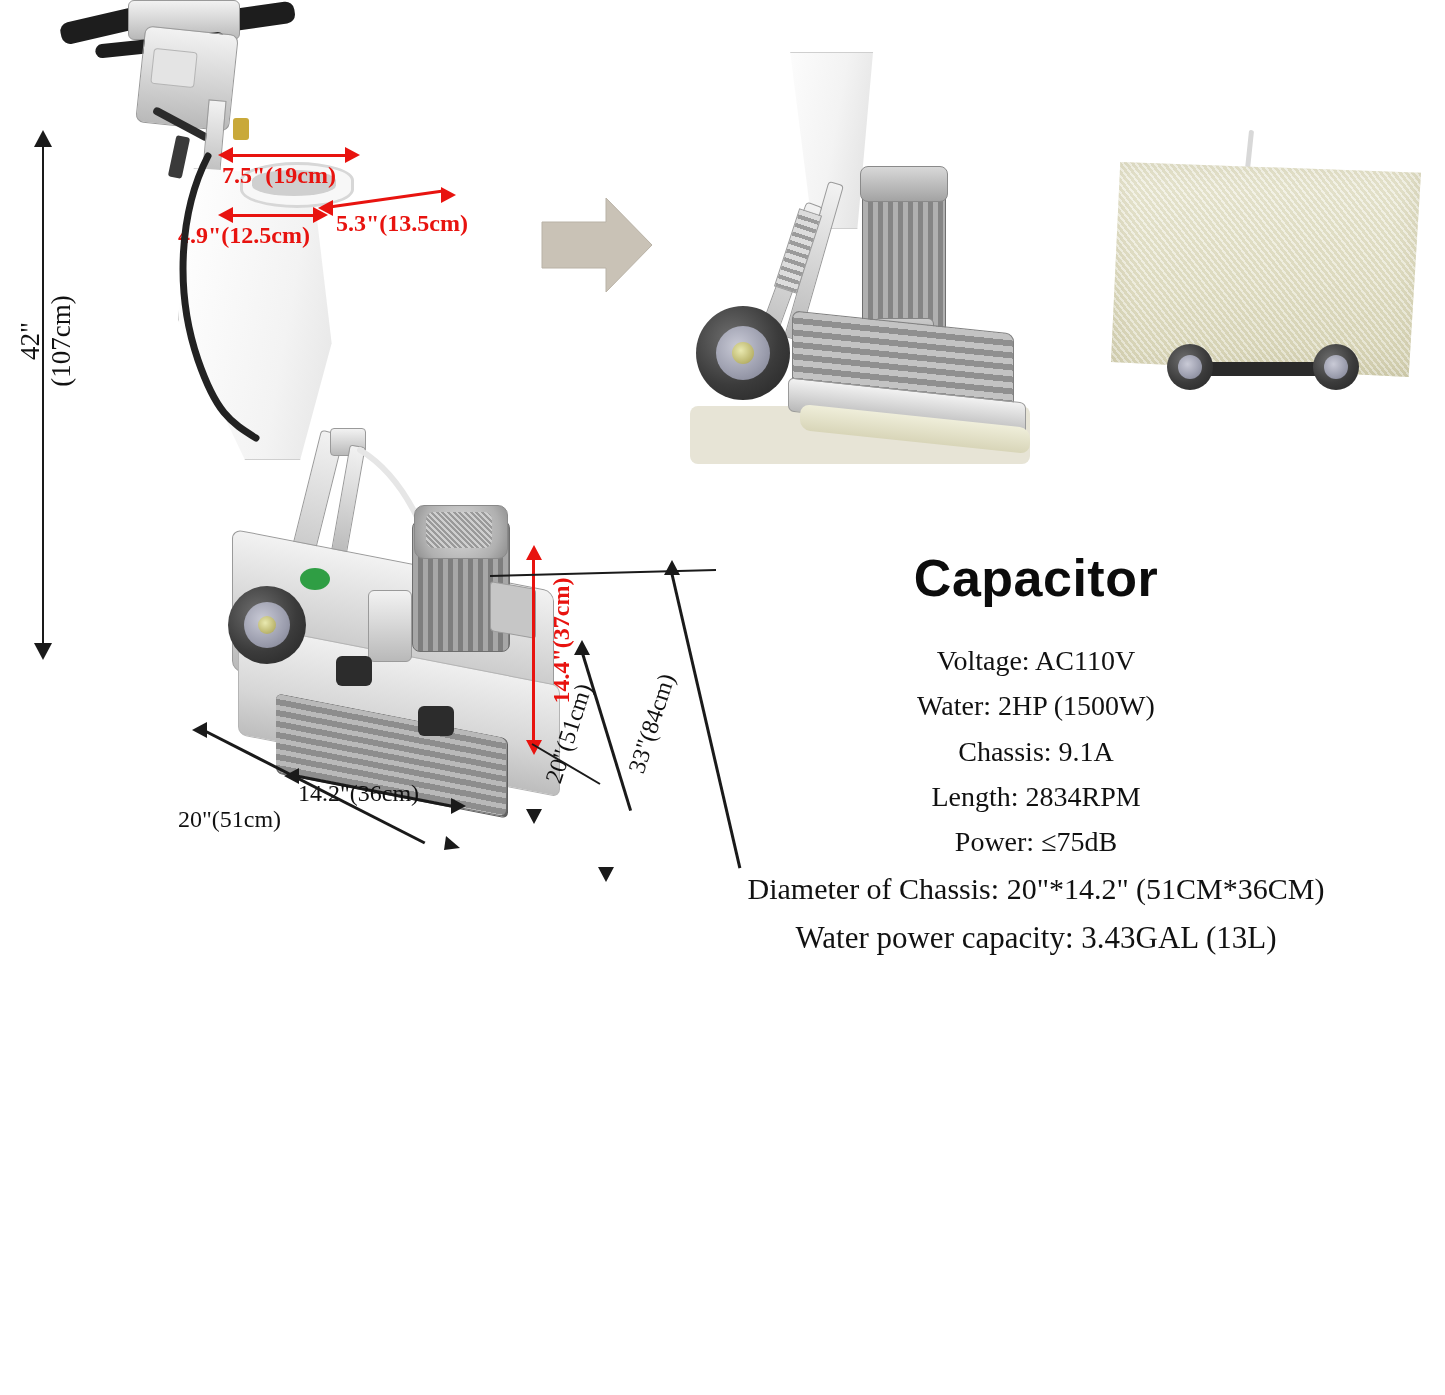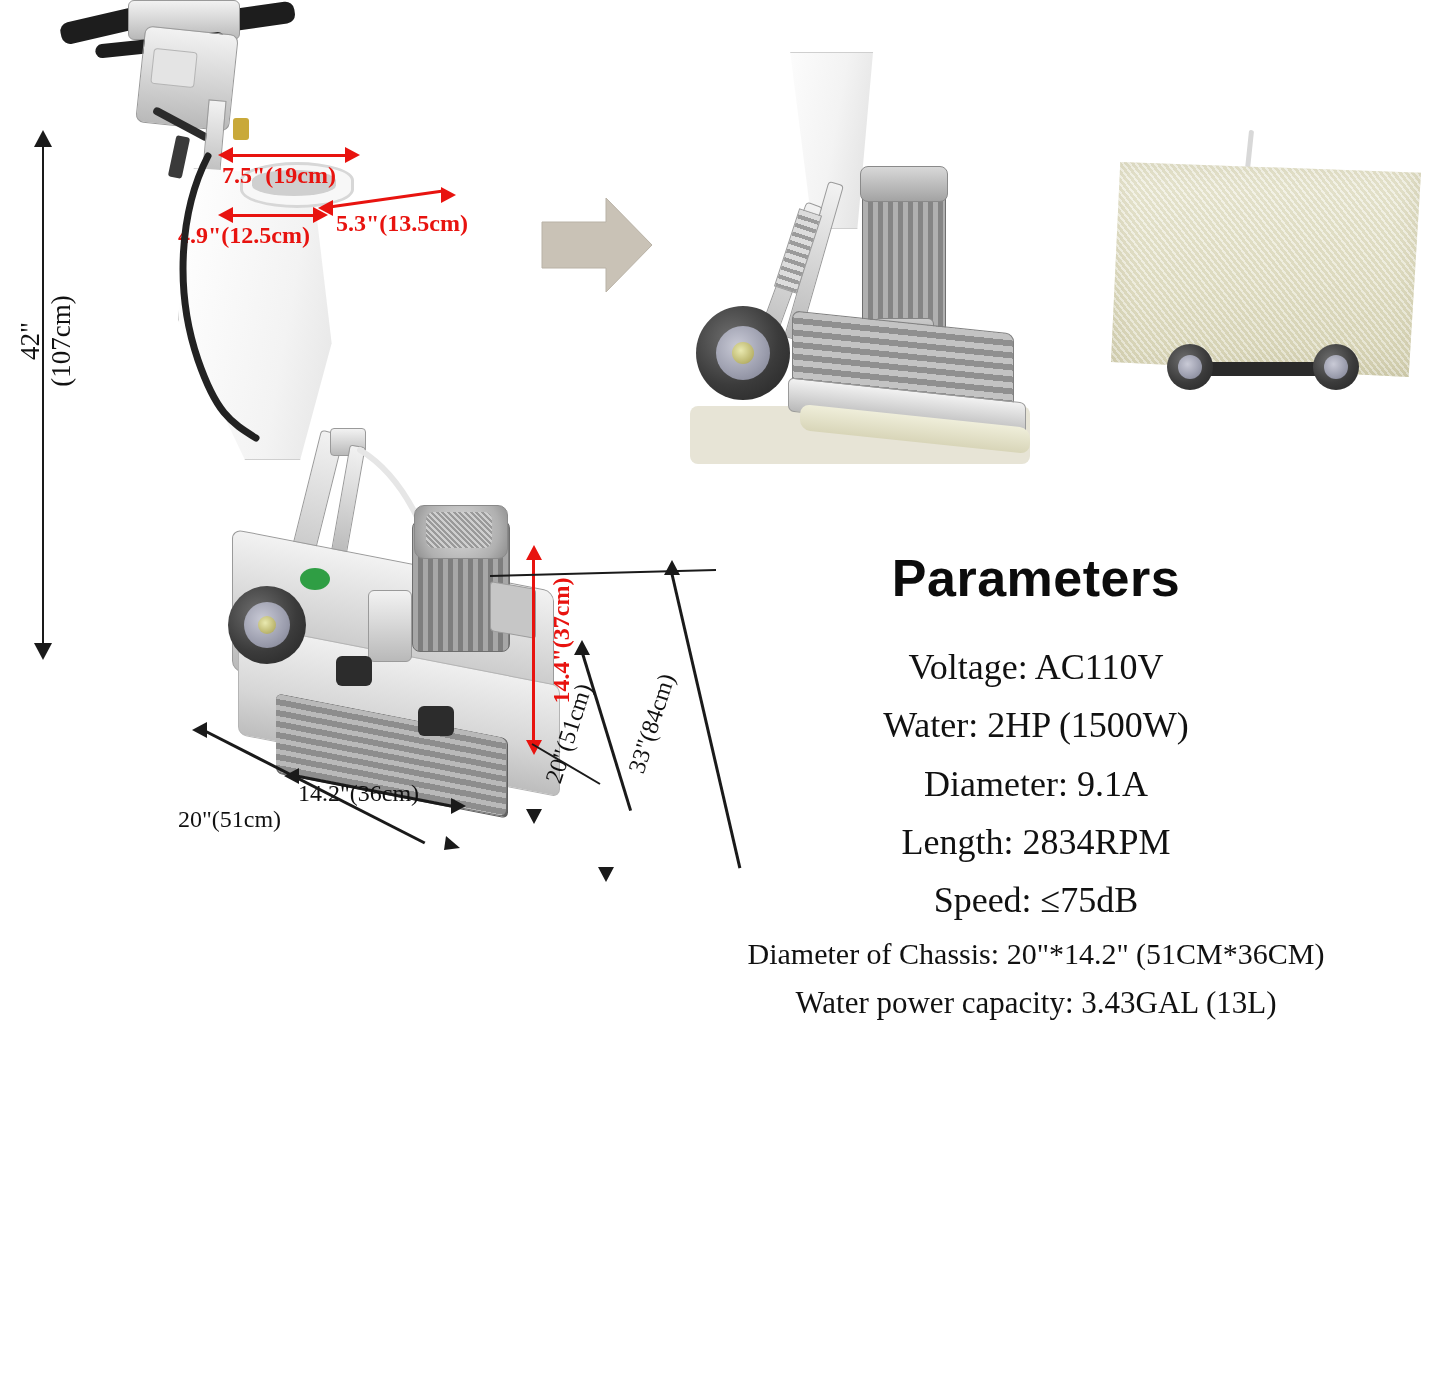--- a/index.html
+++ b/index.html
@@ -81,21 +81,21 @@
     font-family: "Liberation Sans", sans-serif;
     font-weight: bold;
     font-size: 52px;
     color: #0c0c0c;
     letter-spacing: 0.5px;
     margin: 0 0 30px 0;
     text-align: center;
   }
   .param-line {
     font-family: "Liberation Serif", serif;
-    font-size: 36px;
+    font-size: 28px;
     color: #111111;
     line-height: 1.62;
     white-space: nowrap;
     text-align: center;
   }
   .param-line.small { font-size: 31px; }
   .param-line.xsmall { font-size: 30px; }
 </style>
 </head>
 <body>
@@ -325,22 +325,22 @@
               opacity:0.65;"></div>
 
   <div class="abs" style="left:86px; top:232px; width:146px; height:14px; background:#2a2a2a; border-radius:7px;"></div>
   <div class="abs wheel-outer" style="left:62px; top:214px; width:46px; height:46px;"></div>
   <div class="abs wheel-inner" style="left:73px; top:225px; width:24px; height:24px;"></div>
   <div class="abs wheel-outer" style="left:208px; top:214px; width:46px; height:46px;"></div>
   <div class="abs wheel-inner" style="left:219px; top:225px; width:24px; height:24px;"></div>
 </div>
 
 <div class="abs" id="parameters-panel">
-  <div id="parameters-title">Parameters</div>
+  <div id="parameters-title">Capacitor</div>
 
   <div class="param-line">Voltage: AC110V</div>
   <div class="param-line">Water:   2HP (1500W)</div>
-  <div class="param-line">Diameter: 9.1A</div>
+  <div class="param-line">Chassis: 9.1A</div>
   <div class="param-line">Length: 2834RPM</div>
-  <div class="param-line">Speed: ≤75dB</div>
+  <div class="param-line">Power: ≤75dB</div>
   <div class="param-line xsmall">Diameter of Chassis: 20"*14.2" (51CM*36CM)</div>
   <div class="param-line small">Water power capacity: 3.43GAL (13L)</div>
 </div>
 
 </body></html>

